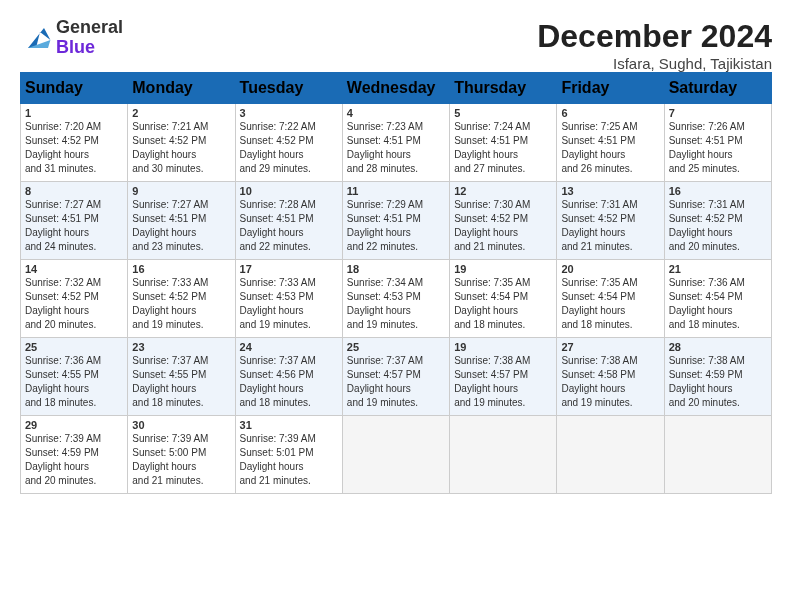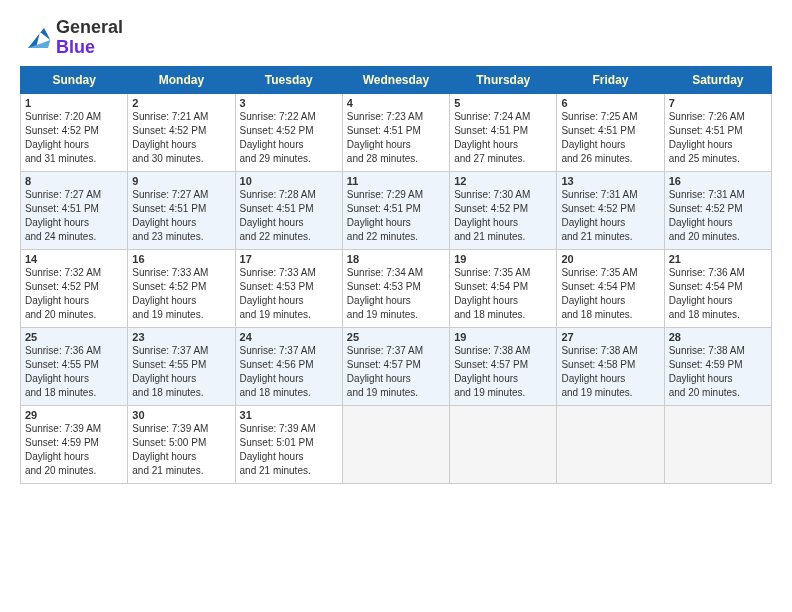--- a/index.html
+++ b/index.html
@@ -11,21 +11,21 @@
       overflow: hidden;
     }
     .container {
       width: 792px;
       padding: 18px 20px 10px 20px;
     }
     .header-row {
       display: flex;
       justify-content: space-between;
       align-items: flex-start;
-      margin-bottom: 8px;
+      margin-bottom: 0;
     }
     .logo {
       display: flex;
       align-items: center;
     }
     .logo-text {
       display: flex;
       flex-direction: column;
       font-size: 18px;
       font-weight: bold;
@@ -50,25 +50,25 @@
       font-size: 15px;
       color: #444;
     }
     table {
       width: 100%;
       border-collapse: collapse;
       table-layout: fixed;
     }
     th {
       background-color: #1a6bb5;
-      color: #fef9c3;
-      font-size: 12px;
+      color: #000000;
+      font-size: 16px;
       font-weight: bold;
       padding: 6px 4px;
-      text-align: center;
+      text-align: left;
       border: 1px solid #1a6bb5;
     }
     td {
       border: 1px solid #ccc;
       vertical-align: top;
       padding: 3px 4px;
       font-size: 9.5px;
       color: #333;
       height: 78px;
       background: #fff;
@@ -97,20 +97,24 @@
   <div class="header-row">
     <div class="logo">
       <svg class="logo-icon" viewBox="0 0 40 35" xmlns="http://www.w3.org/2000/svg">
         <polygon points="10,30 30,5 38,20 25,10 20,30" fill="#1a6bb5"></polygon>
         <polygon points="10,30 38,20 35,30" fill="#5aaadd"></polygon>
       </svg>
       <div class="logo-text">
         <span class="logo-general">General</span>
         <span class="logo-blue">Blue</span>
       </div>
+    </div>
+    <div class="title-block">
+      <div class="month-title">December 2024</div>
+      <div class="location">Isfara, Sughd, Tajikistan</div>
     </div>
   </div>
 
   <table>
     <thead>
       <tr>
         <th>Sunday</th>
         <th>Monday</th>
         <th>Tuesday</th>
         <th>Wednesday</th>

